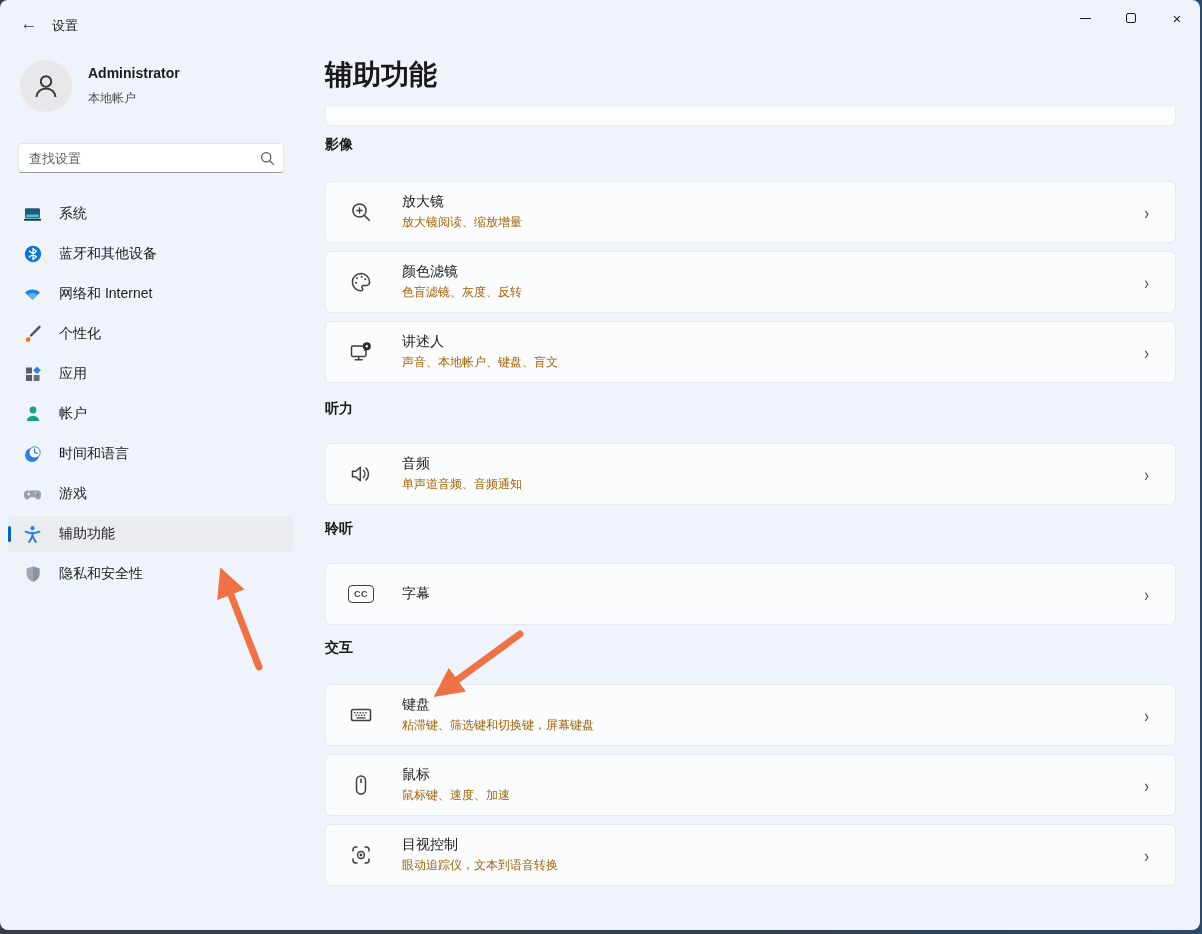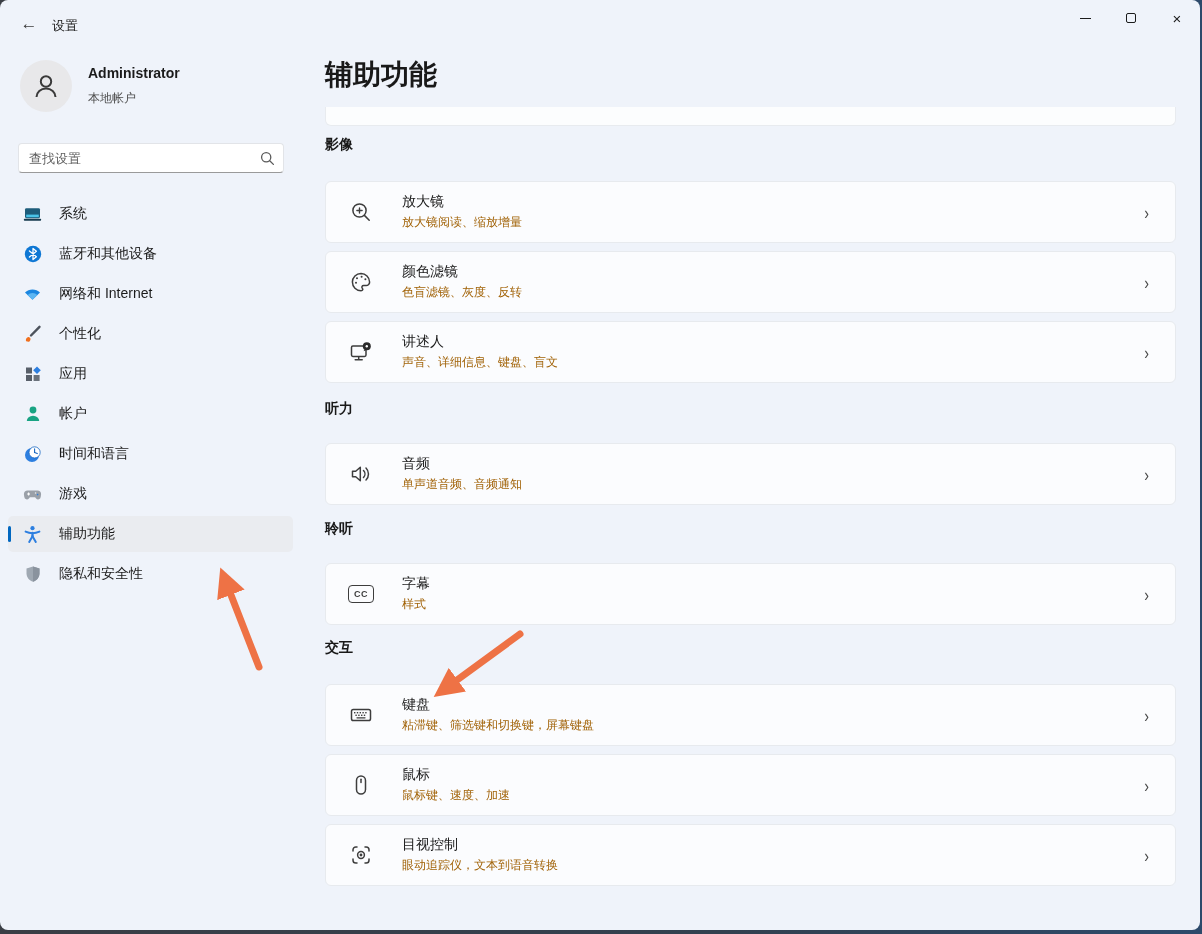--- a/index.html
+++ b/index.html
@@ -280,21 +280,21 @@
             <rect x="2.5" y="6" width="14.5" height="10.5" rx="1.4" fill="none" stroke="#3d3d3d" stroke-width="1.5"></rect>
             <line x1="9.7" y1="16.5" x2="9.7" y2="19.5" stroke="#3d3d3d" stroke-width="1.5"></line>
             <line x1="6.2" y1="19.8" x2="13.2" y2="19.8" stroke="#3d3d3d" stroke-width="1.5" stroke-linecap="round"></line>
             <circle cx="17.8" cy="6.2" r="4" fill="#2b2b2b"></circle>
             <polygon points="15.5,9.2 14.6,11.2 17.2,10" fill="#2b2b2b"></polygon>
             <circle cx="17.8" cy="6.2" r="1.2" fill="#fff"></circle>
           </svg>
       </span>
       <span class="card-text">
         <div class="card-title">讲述人</div>
-        <div class="card-sub">声音、详细信息、键盘、盲文</div>
+        <div class="card-sub">声音、本地帐户、键盘、盲文</div>
       </span>
       <span class="chevron">›</span>
     </div>
 
     <div class="sec-h" style="top:400px">听力</div>
 
     <div class="card" style="top:443px">
       <span class="card-icon">
         <svg width="24" height="24" viewBox="0 0 24 24">
             <path d="M3.5 9.3 h3.2 l4.6-4 v13.4 l-4.6-4 H3.5 Z" fill="none" stroke="#3d3d3d" stroke-width="1.5" stroke-linejoin="round"></path>
@@ -310,21 +310,20 @@
     </div>
 
     <div class="sec-h" style="top:520px">聆听</div>
 
     <div class="card" style="top:563px">
       <span class="card-icon">
         <span class="cc-box">CC</span>
       </span>
       <span class="card-text">
         <div class="card-title">字幕</div>
-        <div class="card-sub">样式</div>
       </span>
       <span class="chevron">›</span>
     </div>
 
     <div class="sec-h" style="top:639px">交互</div>
 
     <div class="card" style="top:684px">
       <span class="card-icon">
         <svg width="24" height="24" viewBox="0 0 24 24">
             <rect x="2.5" y="6.5" width="19" height="11" rx="1.8" fill="none" stroke="#3d3d3d" stroke-width="1.5"></rect>

